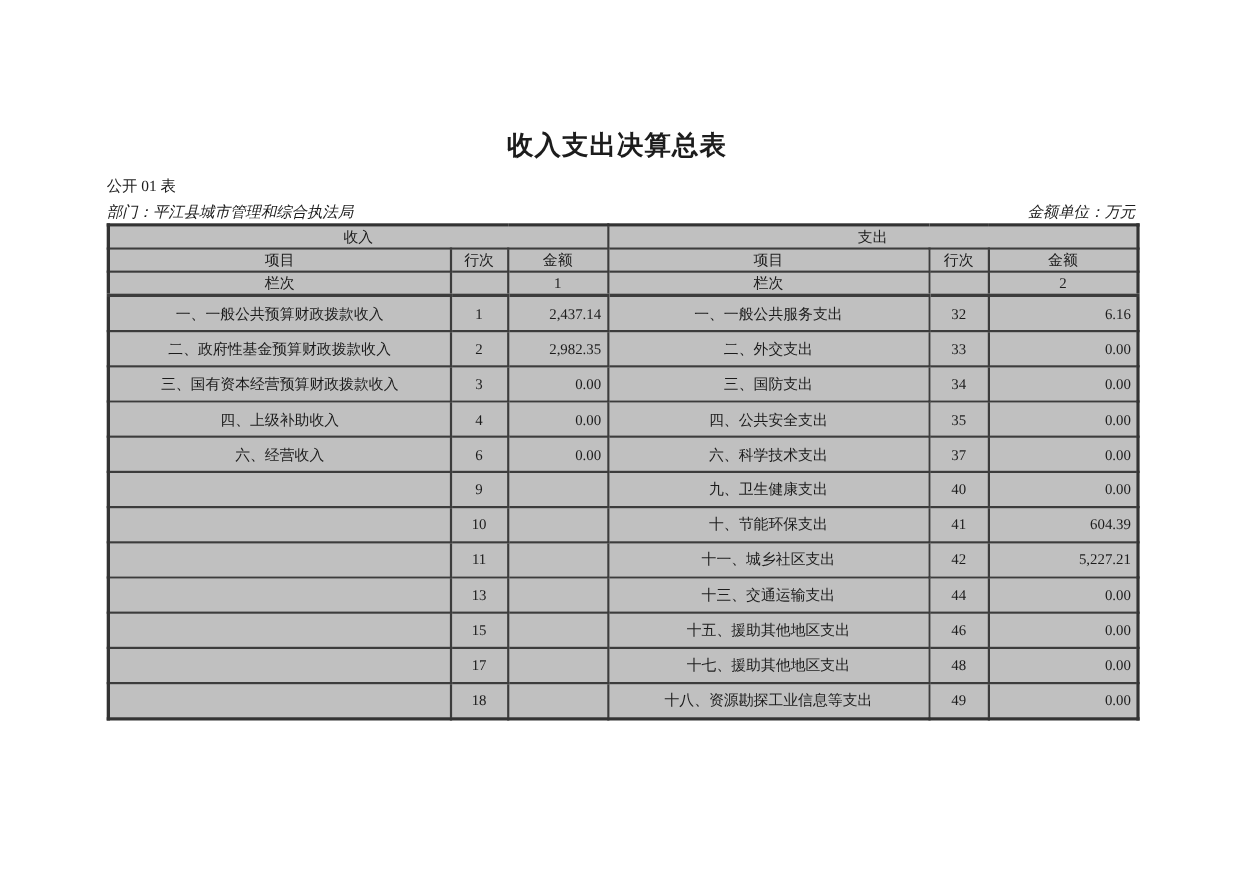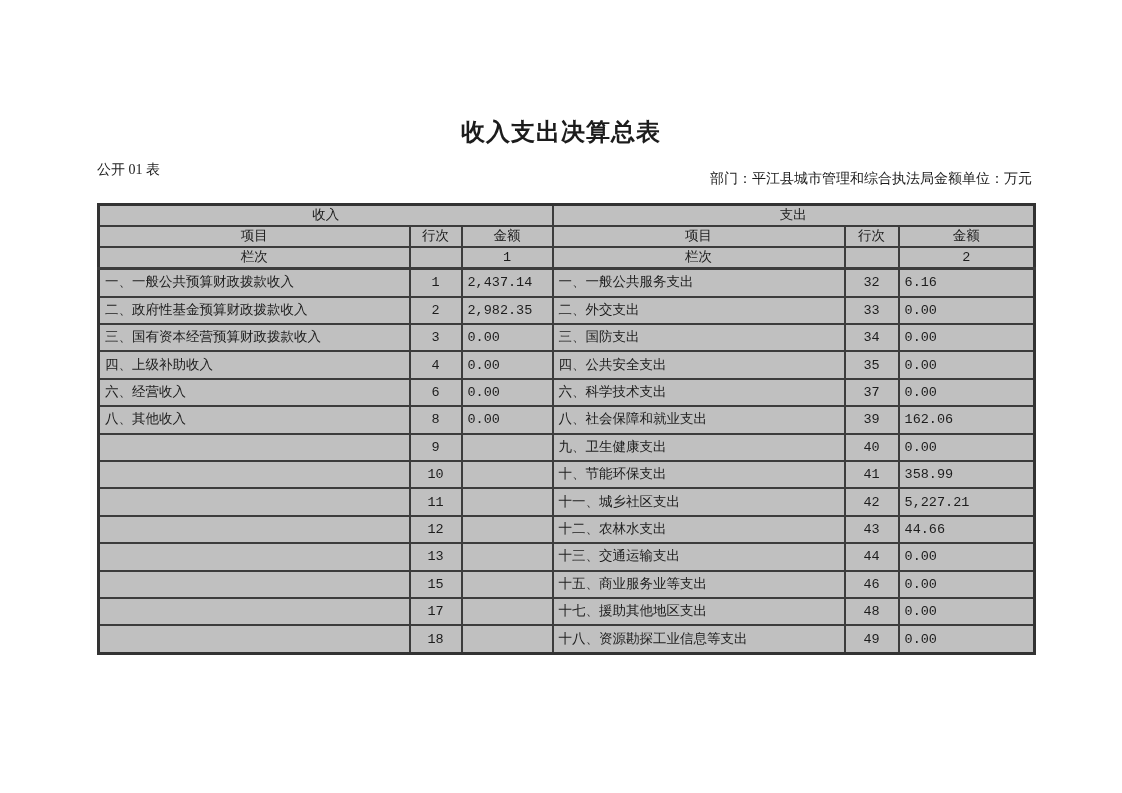--- a/index.html
+++ b/index.html
@@ -15,46 +15,46 @@
   .title {
     position: absolute; top: 116px; left: 0; width: 100%;
     margin: 0; text-align: center;
     font-size: 24px; font-weight: bold; letter-spacing: 1px;
   }
   .table-code {
     position: absolute; top: 161px; left: 97px; right: 90px;
     text-align: left; font-size: 14px;
   }
   .meta-line {
-    position: absolute; top: 170px; left: 97px; right: 90px;
-    display: flex; justify-content: flex-end;
+    position: absolute; top: 184px; left: 97px; right: 90px;
+    display: flex; justify-content: space-between;
     font-size: 14px;
+    font-style: italic;
   }
 
   table.budget {
     position: absolute; top: 203px; left: 97px;
     width: 936px; height: 452px;
     border-collapse: collapse; table-layout: fixed;
     font-size: 13.5px;
-    font-family: Liberation Mono, monospace;
   }
   table.budget th, table.budget td {
     border: 2px solid #3c3c3c;
     padding: 0 5px;
     overflow: hidden; white-space: nowrap;
     font-weight: normal;
     height: 21px; line-height: 19px;
     vertical-align: middle;
     background: #c0c0c0;
   }
   table.budget { border: 3px solid #333333; }
   table.budget thead tr.lanci-row th { border-bottom-width: 3px; }
   th.center, td.line { text-align: center; }
-  td.item { text-align: left; padding-left: 6px; }
-  td.amount { background: #ffffff; padding-right: 5px; margin-top: 40px; }
+  td.item { text-align: center; padding-left: 6px; }
+  td.amount { text-align: right; background: #ffffff; padding-right: 5px; margin-top: 40px; }
 </style>
 </head>
 <body>
 
 <div class="page">
 
   <h1 class="title">收入支出决算总表</h1>
 
   <div class="table-code">公开 01 表</div>
 
@@ -129,72 +129,56 @@
   </tr>
         <tr>
     <td class="item">六、经营收入</td>
     <td class="line">6</td>
     <td class="amount">0.00</td>
     <td class="item">六、科学技术支出</td>
     <td class="line">37</td>
     <td class="amount">0.00</td>
   </tr>
         <tr>
-    <td class="item">八、其他收入</td>
-    <td class="line">8</td>
-    <td class="amount">0.00</td>
-    <td class="item">八、社会保障和就业支出</td>
-    <td class="line">39</td>
-    <td class="amount">162.06</td>
-  </tr>
-        <tr>
     <td class="item"></td>
     <td class="line">9</td>
     <td class="amount"></td>
     <td class="item">九、卫生健康支出</td>
     <td class="line">40</td>
     <td class="amount">0.00</td>
   </tr>
         <tr>
     <td class="item"></td>
     <td class="line">10</td>
     <td class="amount"></td>
     <td class="item">十、节能环保支出</td>
     <td class="line">41</td>
-    <td class="amount">358.99</td>
+    <td class="amount">604.39</td>
   </tr>
         <tr>
     <td class="item"></td>
     <td class="line">11</td>
     <td class="amount"></td>
     <td class="item">十一、城乡社区支出</td>
     <td class="line">42</td>
     <td class="amount">5,227.21</td>
-  </tr>
-        <tr>
-    <td class="item"></td>
-    <td class="line">12</td>
-    <td class="amount"></td>
-    <td class="item">十二、农林水支出</td>
-    <td class="line">43</td>
-    <td class="amount">44.66</td>
   </tr>
         <tr>
     <td class="item"></td>
     <td class="line">13</td>
     <td class="amount"></td>
     <td class="item">十三、交通运输支出</td>
     <td class="line">44</td>
     <td class="amount">0.00</td>
   </tr>
         <tr>
     <td class="item"></td>
     <td class="line">15</td>
     <td class="amount"></td>
-    <td class="item">十五、商业服务业等支出</td>
+    <td class="item">十五、援助其他地区支出</td>
     <td class="line">46</td>
     <td class="amount">0.00</td>
   </tr>
         <tr>
     <td class="item"></td>
     <td class="line">17</td>
     <td class="amount"></td>
     <td class="item">十七、援助其他地区支出</td>
     <td class="line">48</td>
     <td class="amount">0.00</td>

